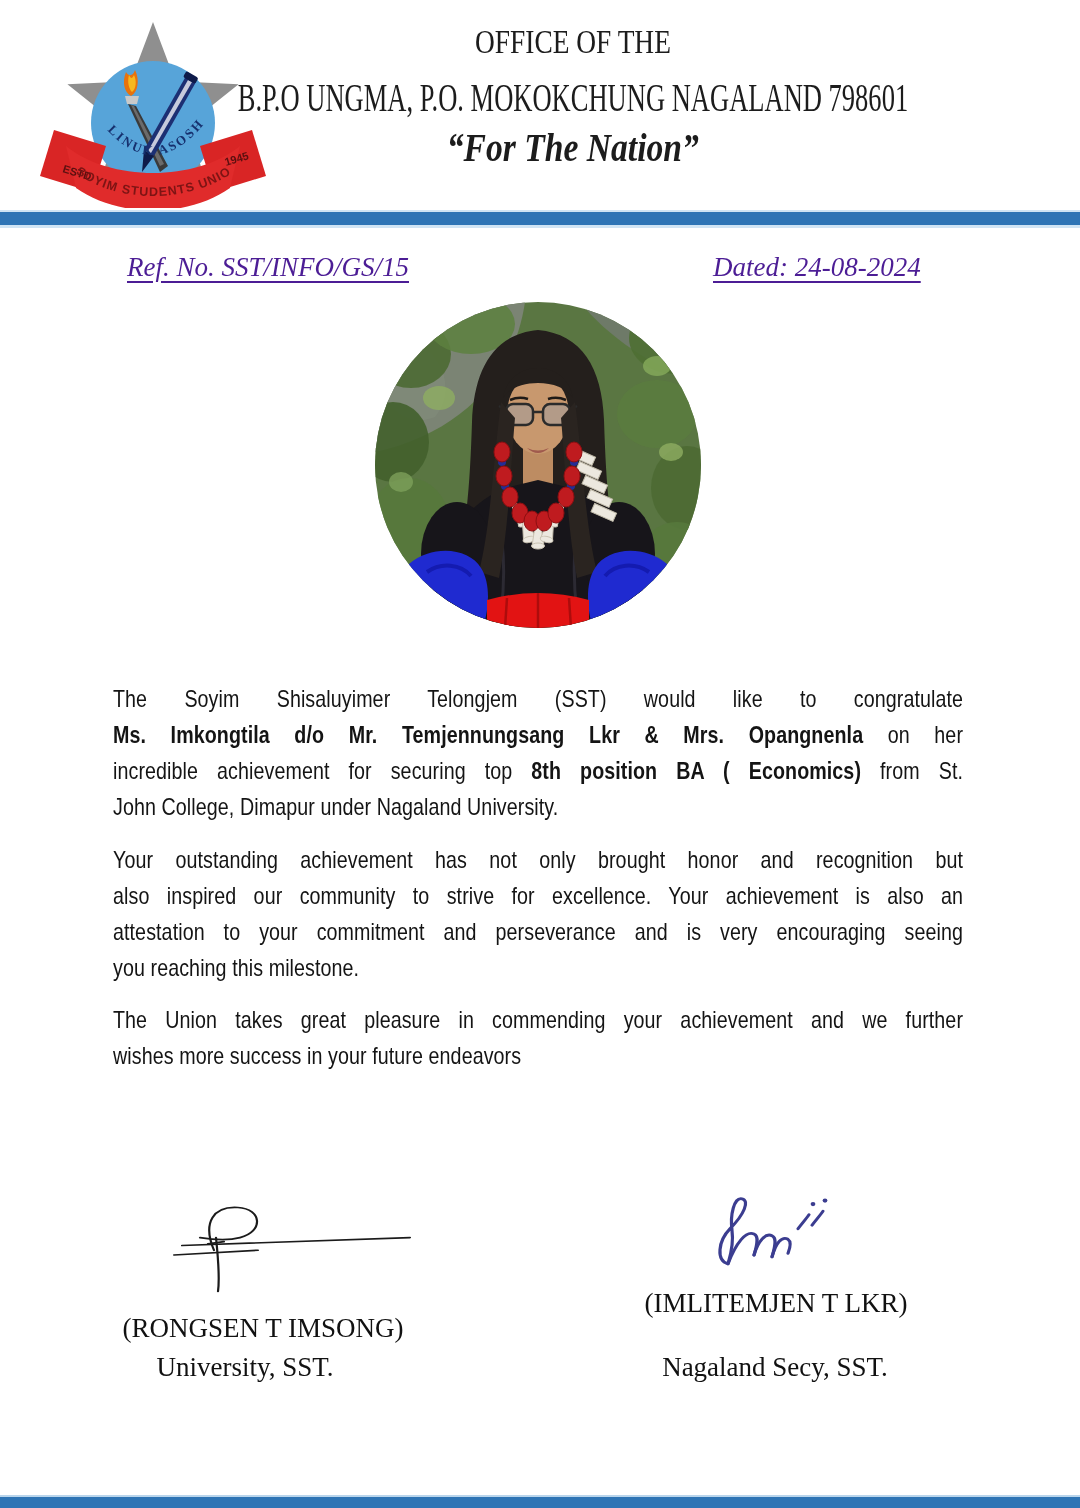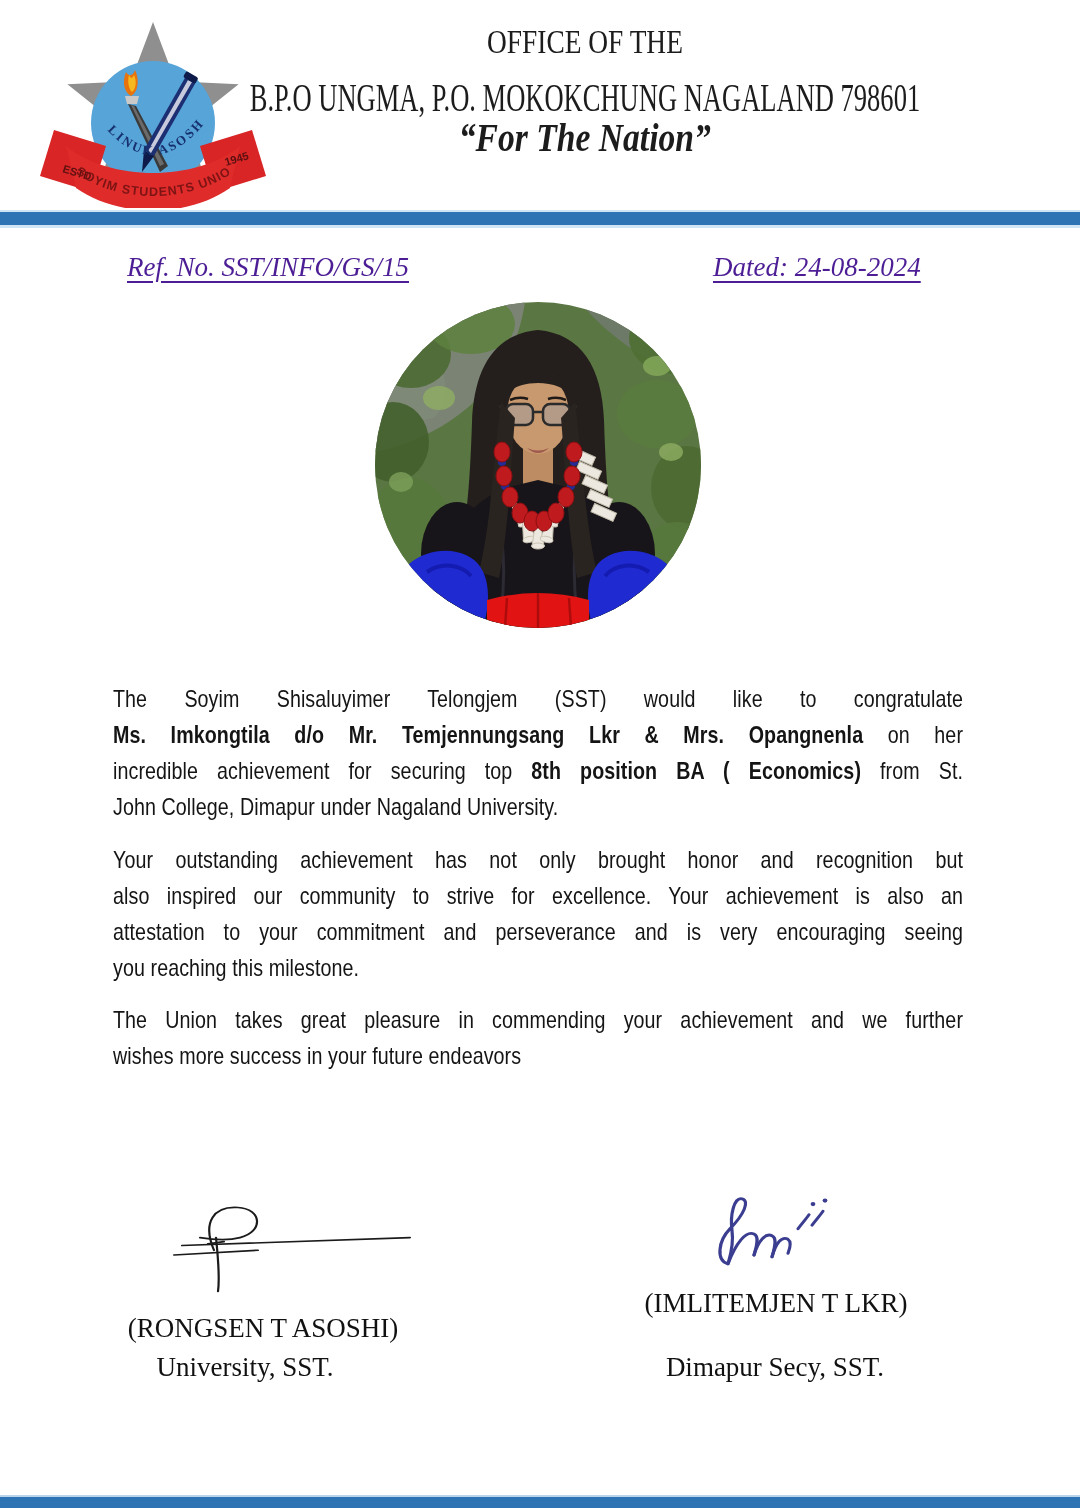--- a/index.html
+++ b/index.html
@@ -1,30 +1,30 @@
 <!DOCTYPE html>
 <html><head>
 <meta charset="utf-8">
 <style>
   html,body{margin:0;padding:0;background:#ffffff;}
   .page{position:relative;width:1080px;height:1508px;background:#ffffff;overflow:hidden;
         font-family:"Liberation Sans",sans-serif;color:#161616;}
 
   
-  .titleblock{position:absolute;left:90px;top:22px;width:990px;text-align:center;
+  .titleblock{position:absolute;left:78px;top:22px;width:990px;text-align:center;
               font-family:"Liberation Serif",serif;color:#1c1c1c;}
   .hline{display:block;line-height:1;}
   .hline > span{display:inline-block;white-space:nowrap;}
   .office{font-size:33px;margin-top:4px;}
   .office > span{transform:scaleX(.83);}
   .org{font-size:57px;margin-top:9px;}
   .org > span{transform:scaleX(.72);}
   .addr{font-size:39px;margin-top:19px;}
   .addr > span{transform:scaleX(.68);}
-  .motto{font-size:41px;font-weight:bold;font-style:italic;}
+  .motto{font-size:41px;margin-top:10px;font-weight:bold;font-style:italic;}
   .motto > span{transform:scaleX(.82);}
 
   .bar-top{position:absolute;left:0;top:210px;width:1080px;height:18px;
            background:linear-gradient(#cfe4f4 0 2px,#2e74b5 2px 15px,#cfe4f4 15px 18px);}
   .bar-bottom{position:absolute;left:0;bottom:0;width:1080px;height:13px;
            background:linear-gradient(#b9d5ec 0 2px,#2e74b5 2px 13px);}
 
   
   .refrow span{position:absolute;top:252px;font-family:"Liberation Serif",serif;
                font-style:italic;font-size:27px;color:#4c1d95;
@@ -268,19 +268,19 @@
       <path d="M16,84 C24,60 34,46 42,50 C48,53 44,66 42,74"></path>
       <path d="M42,74 C46,58 54,48 60,52 C66,55 62,68 60,76"></path>
       <path d="M60,76 C64,60 70,52 76,56 C80,59 78,66 76,72"></path>
       <path d="M86,44 C90,38 94,33 97,28"></path>
       <path d="M100,40 C104,34 108,29 111,24"></path>
     </g>
     <circle cx="101" cy="16" r="2.4" fill="#3b3d90"></circle>
     <circle cx="113" cy="12" r="2.4" fill="#3b3d90"></circle>
   </svg>
 
-  <div class="sigtxt nm-left">(RONGSEN T ASOSHI)</div>
+  <div class="sigtxt nm-left">(RONGSEN T IMSONG)</div>
   <div class="sigtxt nm-right">(IMLITEMJEN T LKR)</div>
   <div class="sigtxt tt-left">University, SST.</div>
-  <div class="sigtxt tt-right">Dimapur Secy, SST.</div>
+  <div class="sigtxt tt-right">Nagaland Secy, SST.</div>
 
   <div class="bar-bottom"></div>
 </div>
 
 </body></html>

